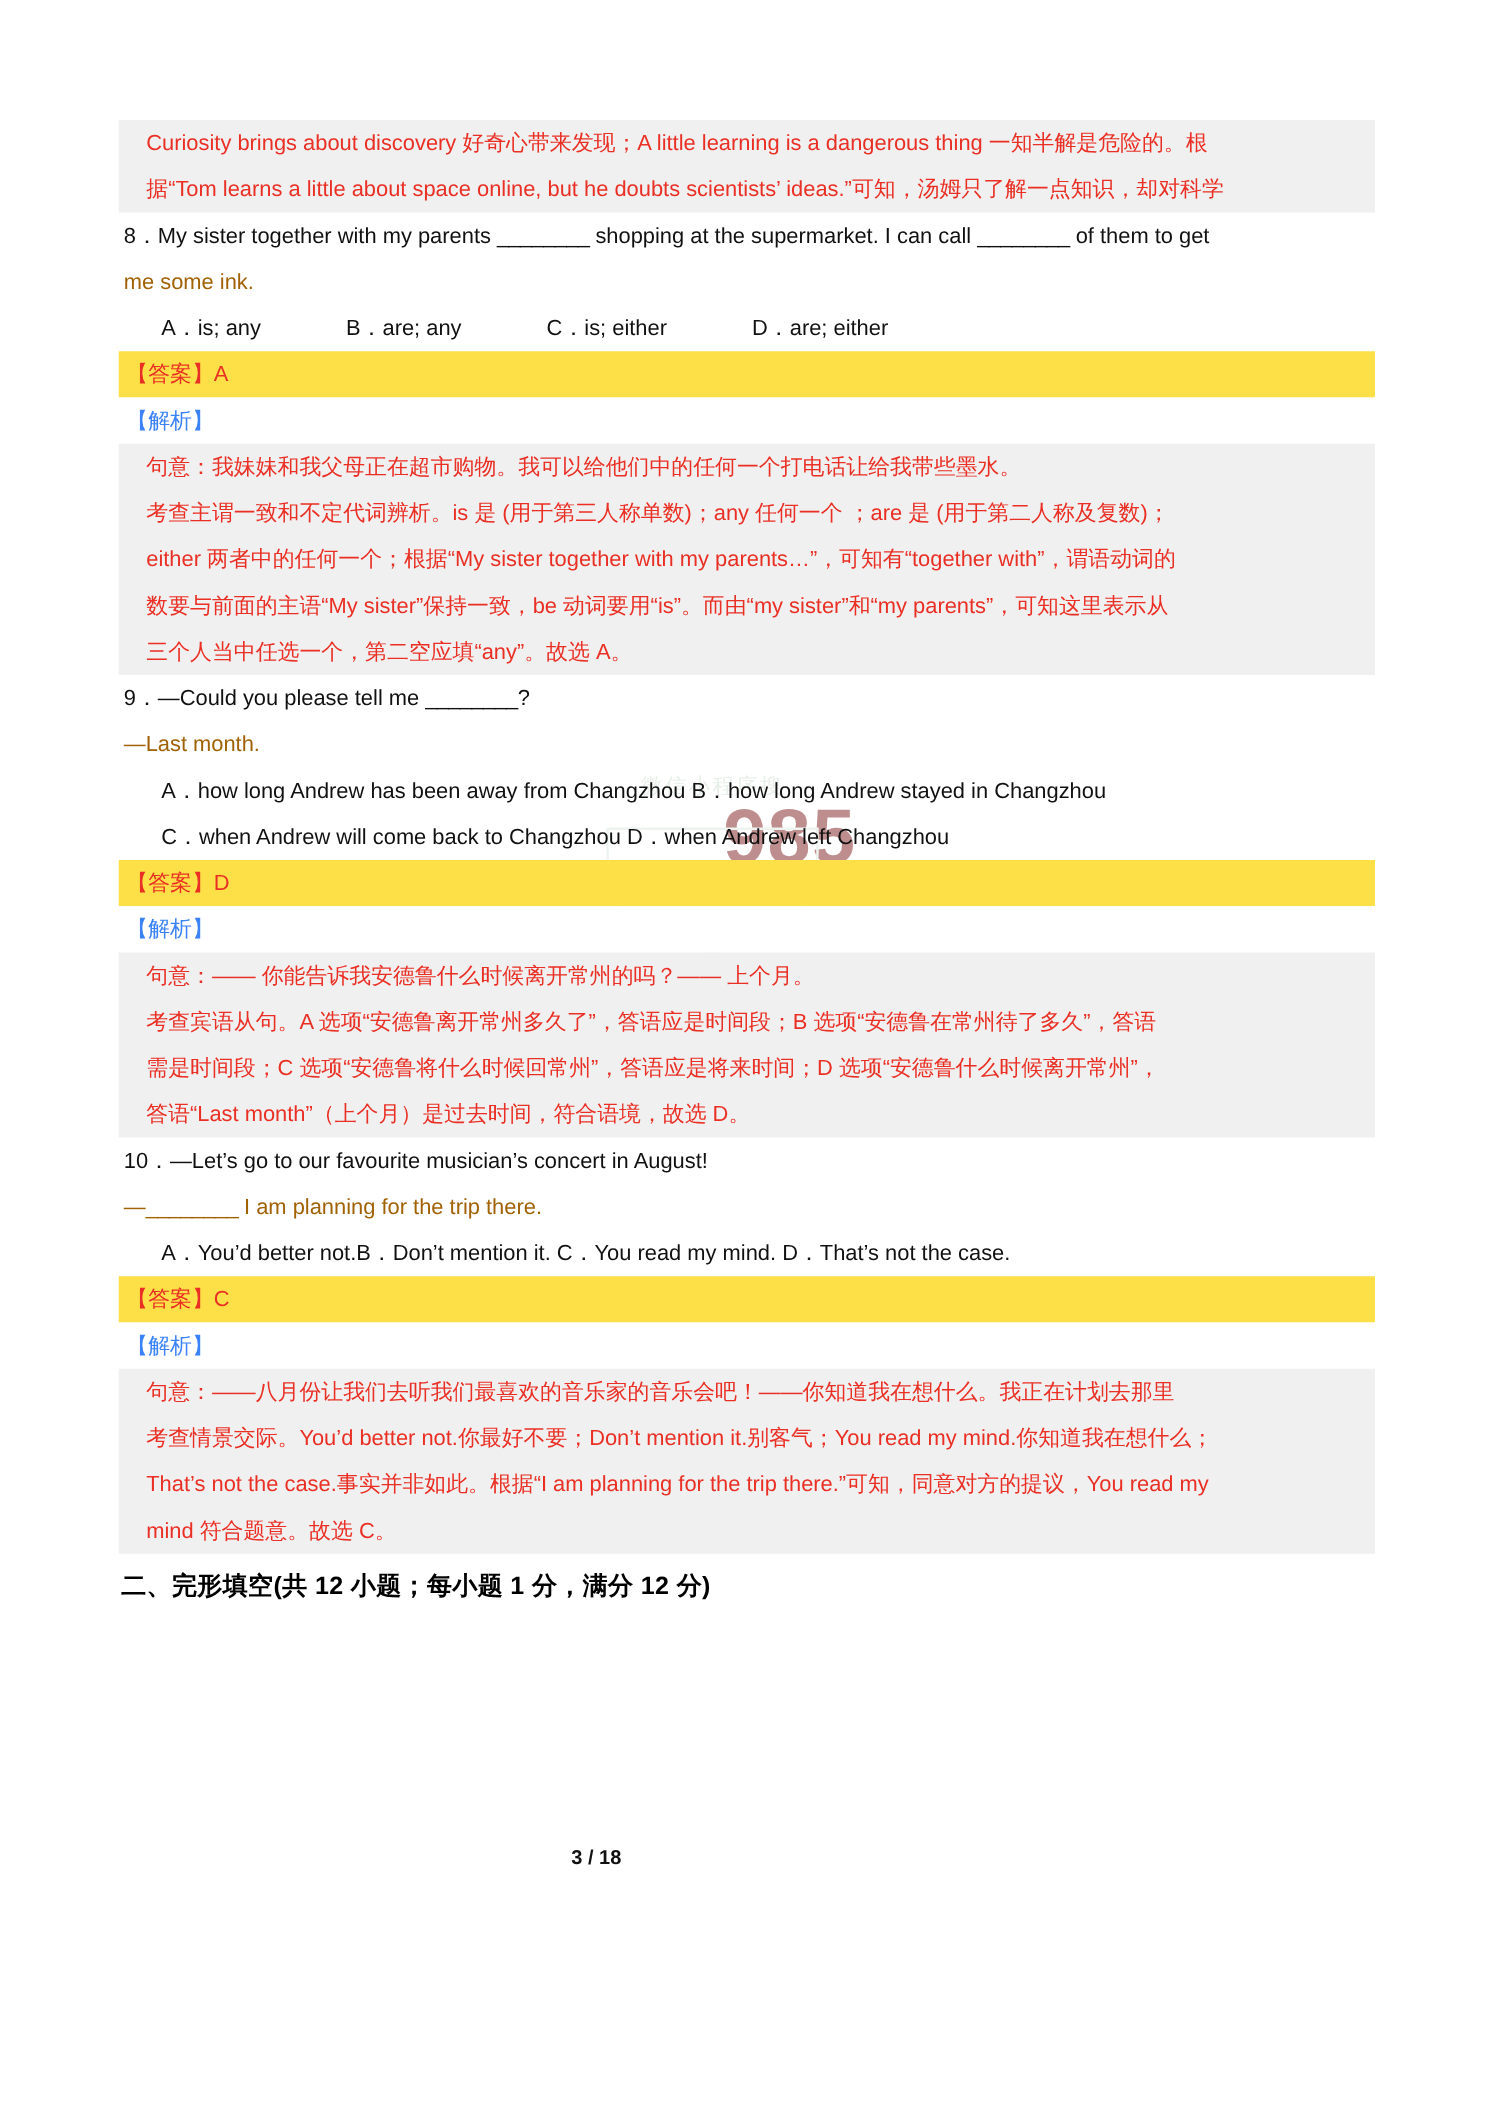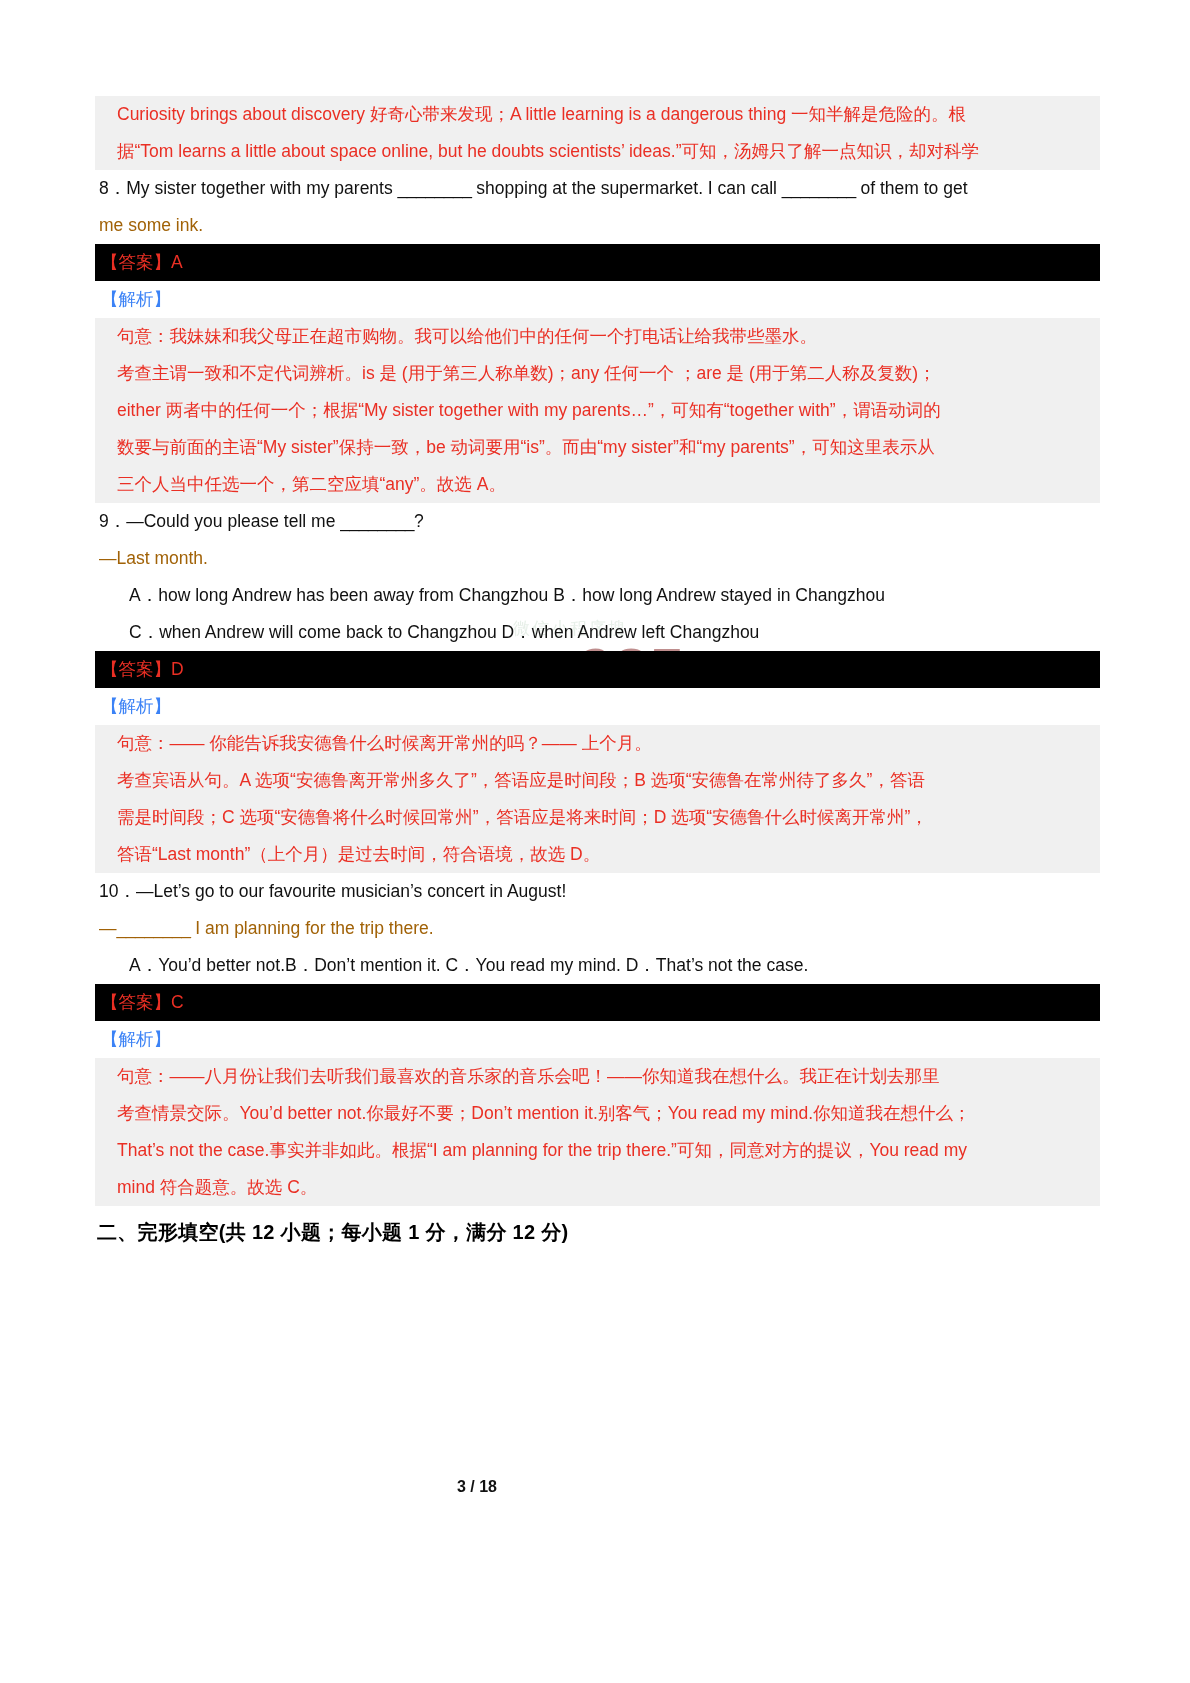--- a/index.html
+++ b/index.html
@@ -59,21 +59,21 @@
     font-size: 17.5px;
     line-height: 37px;
     color: #111;
     padding-left: 34px;
   }
   .blank {
     letter-spacing: -0.5px;
   }
 
   .answer-row {
-    background: #000000;
+    background: #fde047;
     font-size: 17.5px;
     line-height: 37px;
     color: #ea2f24;
     padding: 0 6px;
   }
   .analysis-row {
     background: #ffffff;
     font-size: 17.5px;
     line-height: 37px;
     color: #3b82f6;
@@ -187,20 +187,21 @@
 
     <div class="expl">
       <p>Curiosity brings about discovery 好奇心带来发现；A little learning is a dangerous thing 一知半解是危险的。根</p>
       <p>据“Tom learns a little about space online, but he doubts scientists’ ideas.”可知，汤姆只了解一点知识，却对科学</p>
     </div>
 
     <div class="q-line">
       <span>8．</span><span>My sister together with my parents </span><span class="blank">________</span><span> shopping at the supermarket. I can call </span><span class="blank">________</span><span> of them to get</span>
     </div>
     <div class="q-sub">me some ink.</div>
+    <div class="opts">A．is; any              B．are; any              C．is; either              D．are; either</div>
 
     <div class="answer-row">
       <span>【答案】</span><span>A</span>
     </div>
     <div class="analysis-row">【解析】</div>
     <div class="expl">
       <p>句意：我妹妹和我父母正在超市购物。我可以给他们中的任何一个打电话让给我带些墨水。</p>
       <p>考查主谓一致和不定代词辨析。is 是 (用于第三人称单数)；any 任何一个 ；are 是 (用于第二人称及复数)；</p>
       <p>either 两者中的任何一个；根据“My sister together with my parents…”，可知有“together with”，谓语动词的</p>
       <p>数要与前面的主语“My sister”保持一致，be 动词要用“is”。而由“my sister”和“my parents”，可知这里表示从</p>

